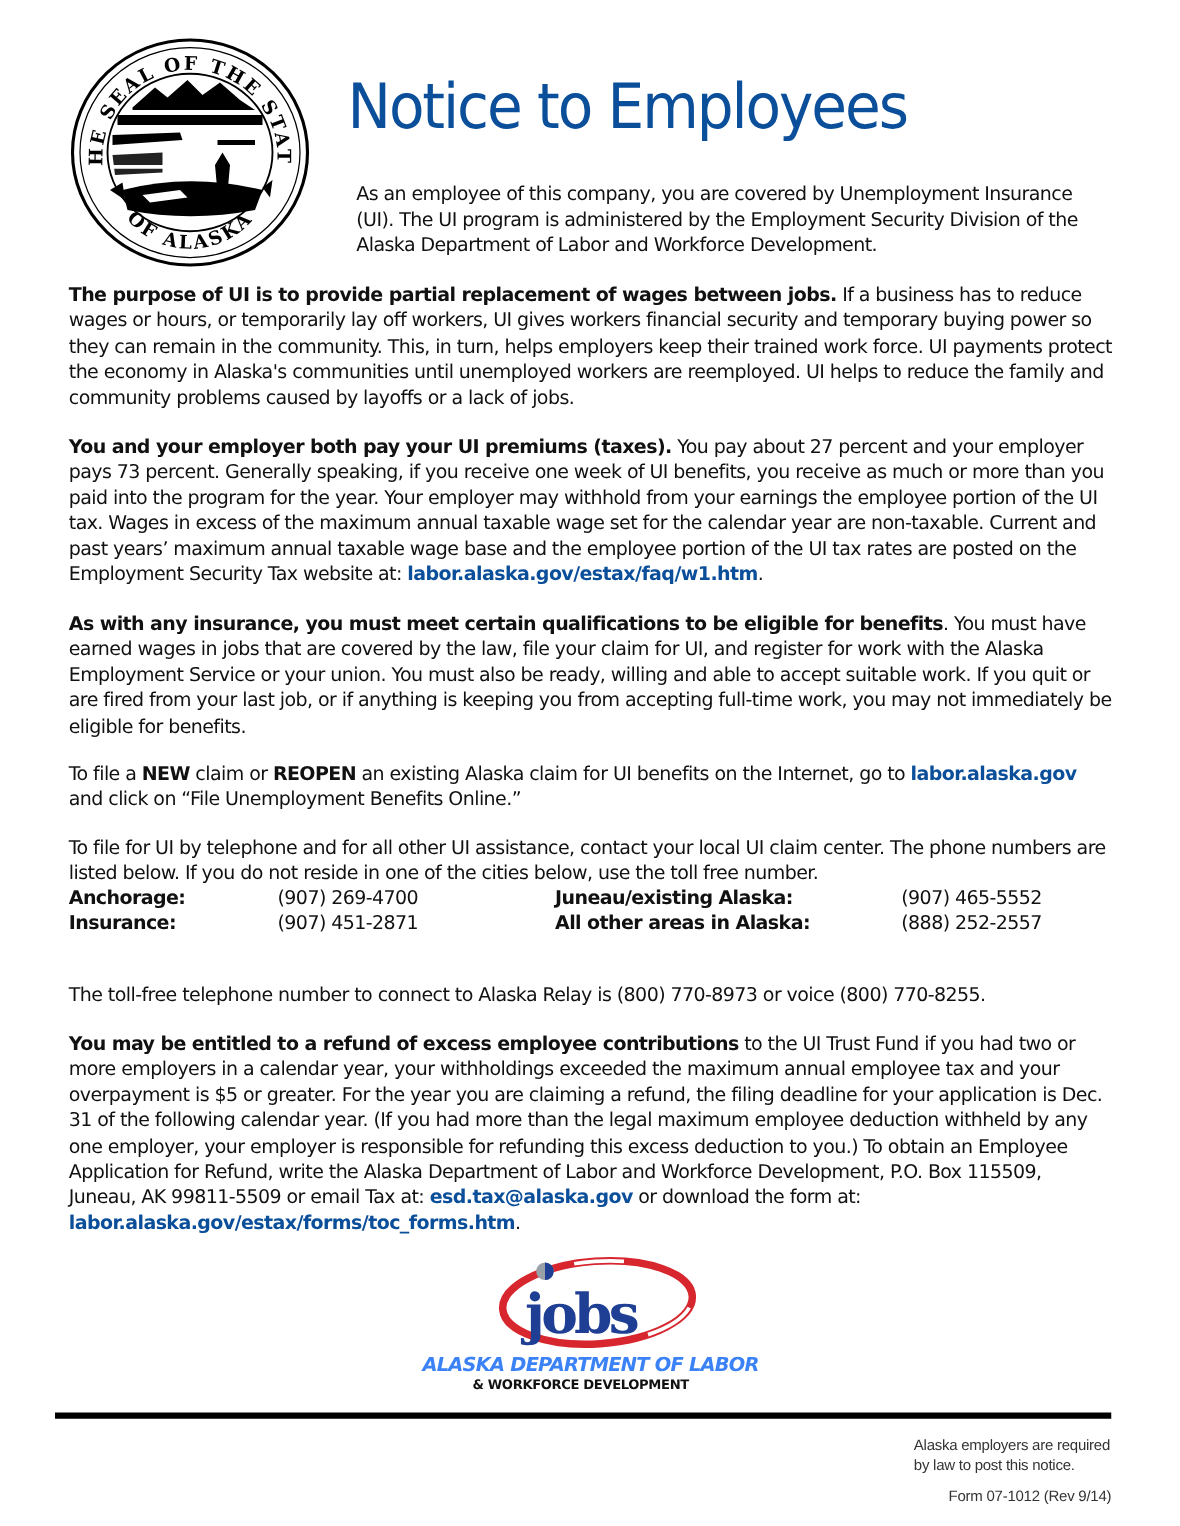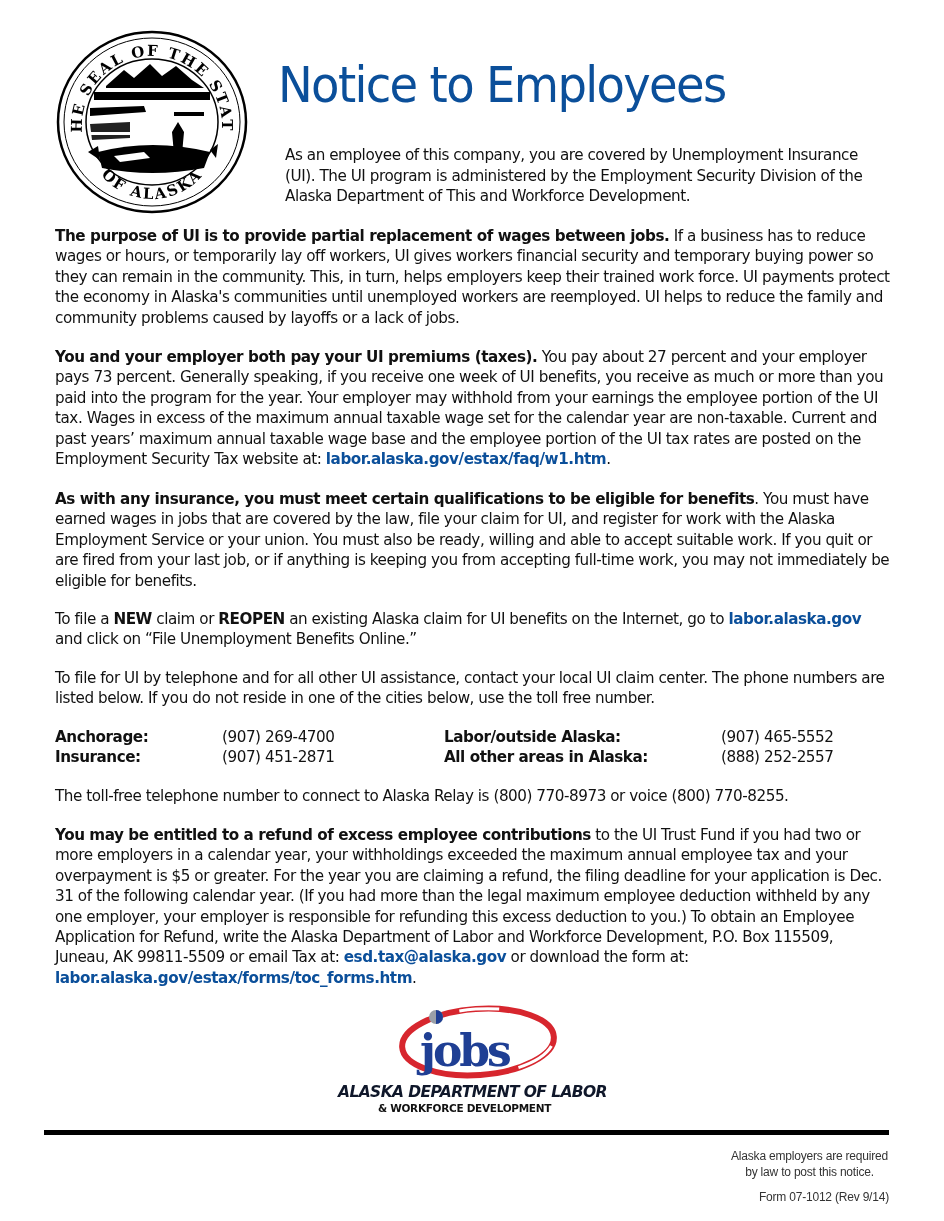--- a/index.html
+++ b/index.html
@@ -3,34 +3,34 @@
 <meta charset="utf-8">
 <style>
   html, body { margin: 0; padding: 0; background: #ffffff; }
   body { width: 944px; height: 1221px; position: relative; overflow: hidden; font-family: "DejaVu Sans", sans-serif; color: #111; }
   .seal { position: absolute; left: 54px; top: 28px; width: 196px; height: 188px; }
   .title { position: absolute; left: 278px; top: 56px; font-family: "DejaVu Sans", sans-serif; font-size: 50px; color: #0b4f9a; letter-spacing: -1.8px; font-weight: normal; white-space: nowrap; transform: scaleX(0.93); transform-origin: left top; }
   .intro { position: absolute; left: 285px; top: 145px; width: 600px; font-size: 15.2px; line-height: 20.5px; letter-spacing: -0.45px; }
   .p { position: absolute; left: 55px; width: 835px; font-size: 15.2px; line-height: 20.4px; letter-spacing: -0.45px; }
   .p b, .bold { font-weight: bold; }
   .link { color: #0b4f9a; font-weight: bold; text-decoration: none; }
-  .phones { position: absolute; left: 55px; top: 727px; width: 835px; font-size: 15.2px; line-height: 20.4px; letter-spacing: -0.45px; }
+  .phones { position: absolute; left: 55px; top: 708px; width: 835px; font-size: 15.2px; line-height: 20.4px; letter-spacing: -0.45px; }
   .prow { position: relative; height: 20.4px; }
   .prow span { position: absolute; top: 0; white-space: nowrap; }
   .c1 { left: 0; font-weight: bold; }
   .c2 { left: 167px; }
   .c3 { left: 389px; font-weight: bold; }
   .c4 { left: 666px; }
   .logo { position: absolute; left: 330px; top: 1000px; width: 290px; height: 120px; }
-  .logo-dept { position: absolute; left: 338px; top: 1083px; font-family: "DejaVu Sans", sans-serif; font-weight: bold; font-style: italic; font-size: 15.5px; letter-spacing: -0.6px; color: #0f172a; white-space: nowrap; }
+  .logo-dept { position: absolute; left: 338px; top: 1083px; font-family: "DejaVu Sans", sans-serif; font-weight: bold; font-style: italic; font-size: 15.5px; letter-spacing: -0.6px; color: #3b82f6; white-space: nowrap; }
   .logo-sub { position: absolute; left: 378px; top: 1102px; font-family: "DejaVu Sans", sans-serif; font-weight: bold; font-size: 10.5px; letter-spacing: -0.3px; color: #111; white-space: nowrap; }
   .rule { position: absolute; left: 44px; top: 1130px; width: 845px; height: 5px; background: #000; }
   .foot { position: absolute; font-family: "Liberation Sans", sans-serif; font-size: 12px; line-height: 16px; color: #333; letter-spacing: -0.2px; }
   .foot-left { left: 56px; top: 1148px; }
-  .foot-right { right: 56px; top: 1148px; text-align: center; }
+  .foot-right { right: 56px; top: 1148px; text-align: left; }
   .foot-form { right: 55px; top: 1189px; text-align: right; }
 </style>
 </head>
 <body>
 
 <svg class="seal" viewBox="0 0 196 188">
   <defs>
     <path id="sealTopArc" d="M 28 98 A 70 70 0 0 1 168 98"></path>
     <path id="sealBotArc" d="M 48 148 A 66 66 0 0 0 148 148"></path>
   </defs>
@@ -54,21 +54,21 @@
     <path d="M 118 104 L 124 94 L 130 104 L 128 126 L 120 126 Z" fill="#000"></path>
     <path d="M 44 124 Q 98 110 156 124 L 150 140 Q 98 150 48 140 Z" fill="#000"></path>
     <path d="M 60 128 L 90 124 L 96 130 L 66 134 Z" fill="#fff"></path>
     <path d="M 34 124 L 44 118 L 46 132 Z" fill="#000"></path>
     <path d="M 156 122 L 164 116 L 162 130 Z" fill="#000"></path>
   </g>
 </svg>
 
 <div class="title">Notice to Employees</div>
 
-<div class="intro">As an employee of this company, you are covered by Unemployment Insurance (UI). The UI program is administered by the Employment Security Division of the Alaska Department of This and Workforce Development.</div>
+<div class="intro">As an employee of this company, you are covered by Unemployment Insurance (UI). The UI program is administered by the Employment Security Division of the Alaska Department of Labor and Workforce Development.</div>
 
 <div class="p" style="top:226px;">
   <b>The purpose of UI is to provide partial replacement of wages between jobs.</b><span> If a business has to reduce wages or hours, or temporarily lay off workers, UI gives workers financial security and temporary buying power so they can remain in the community. This, in turn, helps employers keep their trained work force. UI payments protect the economy in Alaska's communities until unemployed workers are reemployed. UI helps to reduce the family and community problems caused by layoffs or a lack of jobs.</span>
 </div>
 
 <div class="p" style="top:347px;">
   <b>You and your employer both pay your UI premiums (taxes).</b><span> You pay about 27 percent and your employer pays 73 percent. Generally speaking, if you receive one week of UI benefits, you receive as much or more than you paid into the program for the year. Your employer may withhold from your earnings the employee portion of the UI tax. Wages in excess of the maximum annual taxable wage set for the calendar year are non-taxable. Current and past years’ maximum annual taxable wage base and the employee portion of the UI tax rates are posted on the Employment Security Tax website at: </span><a class="link">labor.alaska.gov/estax/faq/w1.htm</a><span>.</span>
 </div>
 
 <div class="p" style="top:489px;">
@@ -78,21 +78,21 @@
 <div class="p" style="top:609px;">
   <span>To file a </span><b>NEW</b><span> claim or </span><b>REOPEN</b><span> an existing Alaska claim for UI benefits on the Internet, go to </span><a class="link">labor.alaska.gov</a><span> and click on “File Unemployment Benefits Online.”</span>
 </div>
 
 <div class="p" style="top:668px;">To file for UI by telephone and for all other UI assistance, contact your local UI claim center. The phone numbers are listed below. If you do not reside in one of the cities below, use the toll free number.</div>
 
 <div class="phones">
   <div class="prow">
     <span class="c1">Anchorage:</span>
     <span class="c2">(907) 269-4700</span>
-    <span class="c3">Labor/outside Alaska:</span>
+    <span class="c3">Juneau/existing Alaska:</span>
     <span class="c4">(907) 465-5552</span>
   </div>
   <div class="prow">
     <span class="c1">Insurance:</span>
     <span class="c2">(907) 451-2871</span>
     <span class="c3">All other areas in Alaska:</span>
     <span class="c4">(888) 252-2557</span>
   </div>
 </div>
 

